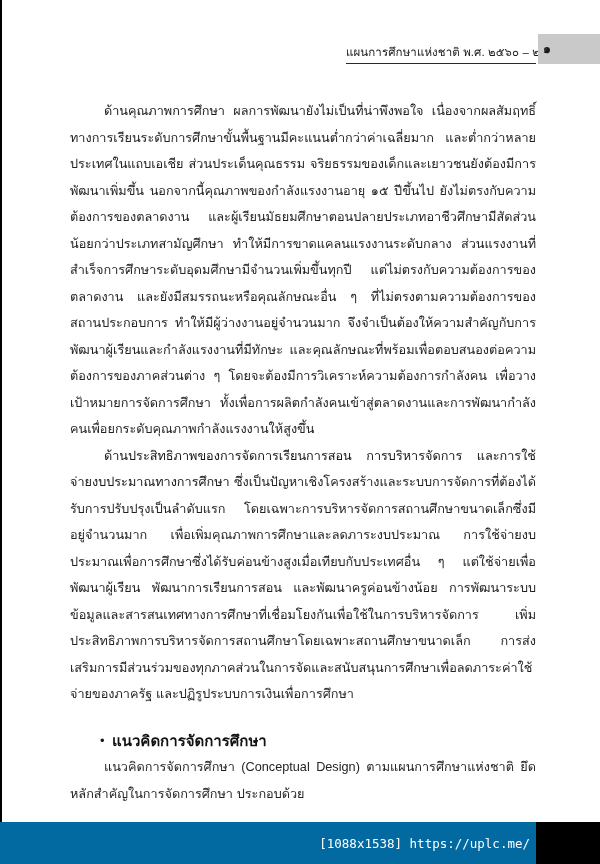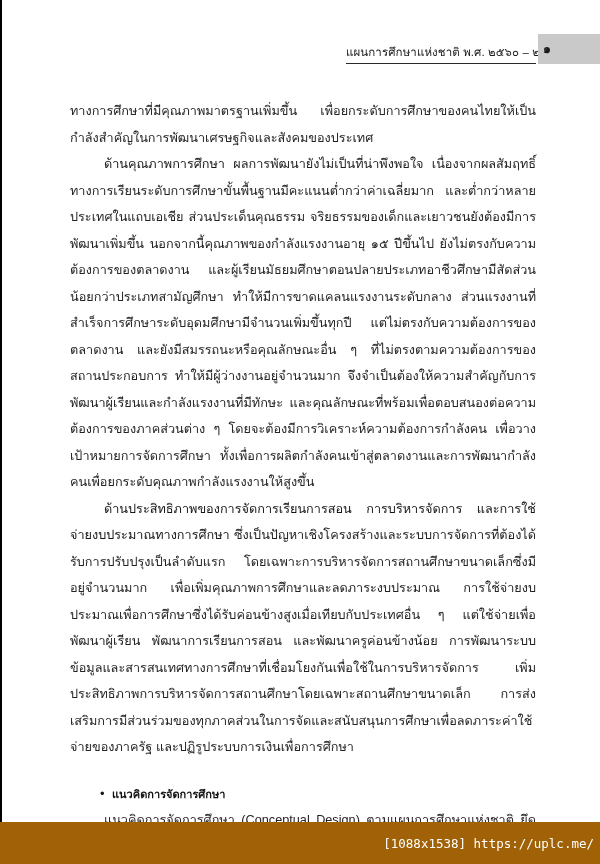--- a/index.html
+++ b/index.html
@@ -119,34 +119,34 @@
     margin-left: 30px;
   }
   .bullet-dot {
     width: 12px;
     flex: 0 0 12px;
     font-size: 13px;
     line-height: 26.5px;
     color: #1a1a1a;
   }
   .bullet-label {
-    font-size: 11px;
+    font-size: 15px;
     line-height: 26.5px;
     font-weight: 700;
     color: #121212;
   }
 
   
   #watermark-bar {
     position: absolute;
     left: 0;
     top: 822px;
-    width: 600px;
+    width: 536px;
     height: 42px;
-    background: #a16207;
+    background: #0369a1;
   }
   #watermark-text {
     position: absolute;
     right: 6px;
     top: 50%;
     transform: translateY(-50%);
     color: #ffffff;
     font-family: "DejaVu Sans Mono", "Liberation Mono", monospace;
     font-size: 12.5px;
     white-space: nowrap;
@@ -163,21 +163,20 @@
       <div id="header-title">แผนการศึกษาแห่งชาติ พ.ศ. ๒๕๖๐ – ๒๕๗๙</div>
       <div id="header-rule"></div>
     </div>
     <div id="page-number-box">
       <div id="page-number">๑</div>
     </div>
   </div>
 
   <div id="body-column">
 
-    <p class="para flush"><span>ทางการศึกษาที่มีคุณภาพมาตรฐานเพิ่มขึ้น เพื่อยกระดับการศึกษาของคนไทยให้เป็นกำลังสำคัญในการพัฒนาเศรษฐกิจและสังคมของประเทศ</span></p>
 
     <p class="para indent"><span class="bold">ด้านคุณภาพการศึกษา</span><span> ผลการพัฒนายังไม่เป็นที่น่าพึงพอใจ เนื่องจากผลสัมฤทธิ์ทางการเรียนระดับการศึกษาขั้นพื้นฐานมีคะแนนต่ำกว่าค่าเฉลี่ยมาก และต่ำกว่าหลายประเทศในแถบเอเชีย ส่วนประเด็นคุณธรรม จริยธรรมของเด็กและเยาวชนยังต้องมีการพัฒนาเพิ่มขึ้น นอกจากนี้คุณภาพของกำลังแรงงานอายุ ๑๕ ปีขึ้นไป ยังไม่ตรงกับความต้องการของตลาดงาน และผู้เรียนมัธยมศึกษาตอนปลายประเภทอาชีวศึกษามีสัดส่วนน้อยกว่าประเภทสามัญศึกษา ทำให้มีการขาดแคลนแรงงานระดับกลาง ส่วนแรงงานที่สำเร็จการศึกษาระดับอุดมศึกษามีจำนวนเพิ่มขึ้นทุกปี แต่ไม่ตรงกับความต้องการของตลาดงาน และยังมีสมรรถนะหรือคุณลักษณะอื่น ๆ ที่ไม่ตรงตามความต้องการของสถานประกอบการ ทำให้มีผู้ว่างงานอยู่จำนวนมาก จึงจำเป็นต้องให้ความสำคัญกับการพัฒนาผู้เรียนและกำลังแรงงานที่มีทักษะ และคุณลักษณะที่พร้อมเพื่อตอบสนองต่อความต้องการของภาคส่วนต่าง ๆ โดยจะต้องมีการวิเคราะห์ความต้องการกำลังคน เพื่อวางเป้าหมายการจัดการศึกษา ทั้งเพื่อการผลิตกำลังคนเข้าสู่ตลาดงานและการพัฒนากำลังคนเพื่อยกระดับคุณภาพกำลังแรงงานให้สูงขึ้น</span></p>
 
     <p class="para indent"><span class="bold">ด้านประสิทธิภาพของการจัดการเรียนการสอน การบริหารจัดการ และการใช้จ่ายงบประมาณทางการศึกษา</span><span> ซึ่งเป็นปัญหาเชิงโครงสร้างและระบบการจัดการที่ต้องได้รับการปรับปรุงเป็นลำดับแรก โดยเฉพาะการบริหารจัดการสถานศึกษาขนาดเล็กซึ่งมีอยู่จำนวนมาก เพื่อเพิ่มคุณภาพการศึกษาและลดภาระงบประมาณ การใช้จ่ายงบประมาณเพื่อการศึกษาซึ่งได้รับค่อนข้างสูงเมื่อเทียบกับประเทศอื่น ๆ แต่ใช้จ่ายเพื่อพัฒนาผู้เรียน พัฒนาการเรียนการสอน และพัฒนาครูค่อนข้างน้อย การพัฒนาระบบข้อมูลและสารสนเทศทางการศึกษาที่เชื่อมโยงกันเพื่อใช้ในการบริหารจัดการ เพิ่มประสิทธิภาพการบริหารจัดการสถานศึกษาโดยเฉพาะสถานศึกษาขนาดเล็ก การส่งเสริมการมีส่วนร่วมของทุกภาคส่วนในการจัดและสนับสนุนการศึกษาเพื่อลดภาระค่าใช้จ่ายของภาครัฐ และปฏิรูประบบการเงินเพื่อการศึกษา</span></p>
 
     <div id="bullet-block">
       <div class="bullet-row">
         <span class="bullet-dot">•</span>
         <span class="bullet-label">แนวคิดการจัดการศึกษา</span>
       </div>

